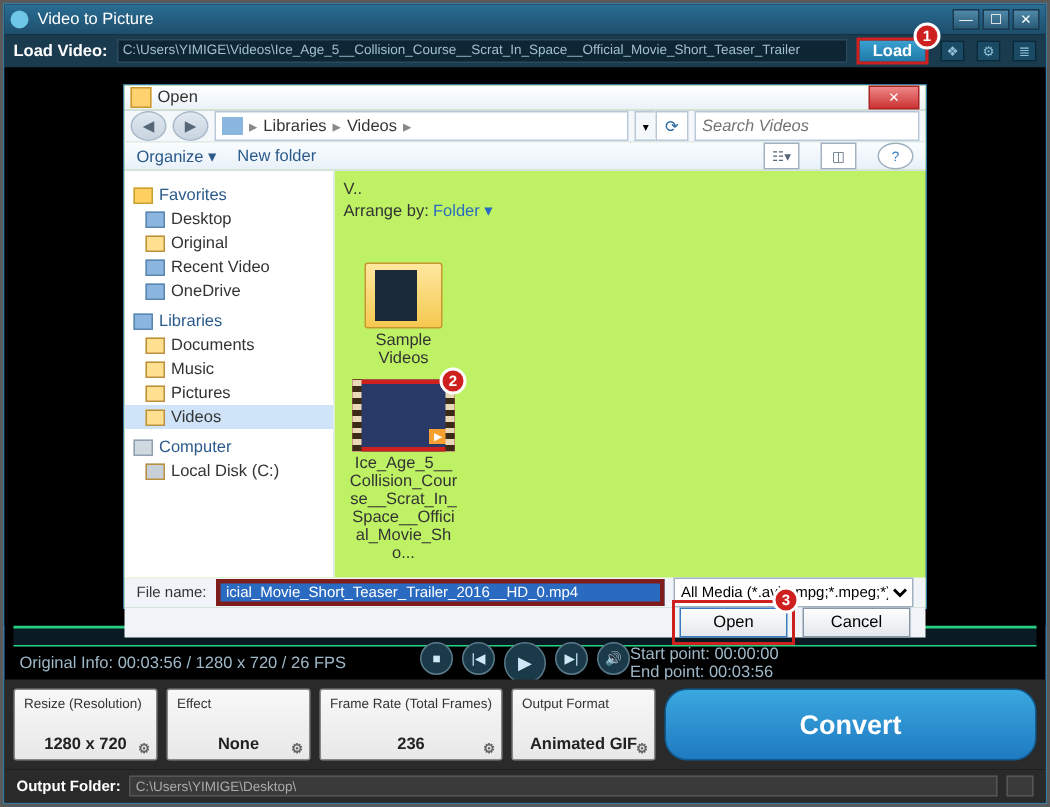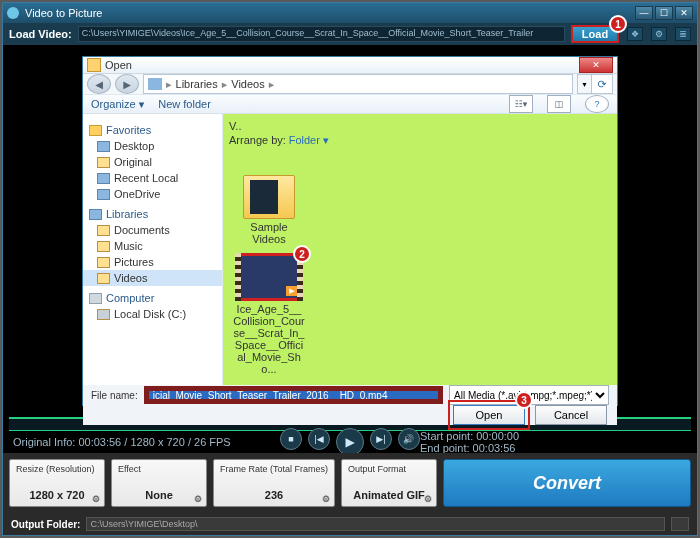--- a/index.html
+++ b/index.html
@@ -21,21 +21,21 @@
 .inforow{height:22px;display:flex;align-items:center;color:#9fb8c8;padding:0 10px;font-size:9px}
 .inforow .l{flex:1}
 .ctrls{display:flex;gap:6px}
 .cbtn{width:22px;height:22px;border-radius:50%;border:1px solid #5a7a8a;background:#1a3a4a;display:flex;align-items:center;justify-content:center;color:#cfe8f8;cursor:pointer;font-size:9px}
 .cbtn.play{width:28px;height:28px;font-size:12px}
 .panels{height:60px;background:#2a2a2a;display:flex;gap:6px;padding:6px}
 .panel{background:linear-gradient(#f8f8f8,#e8e8e8);border:1px solid #888;border-radius:2px;padding:4px 6px;display:flex;flex-direction:column;justify-content:space-between;min-width:96px}
 .panel .lab{font-size:9px;color:#333}
 .panel .val{font-size:14px;font-weight:bold;color:#222;text-align:center;position:relative}
 .gear{position:absolute;right:-2px;bottom:-2px;font-size:9px;color:#666}
-.convert{flex:1;min-width:100px;background:linear-gradient(#3aa8e0,#1f7ac0);border:1px solid #0f5a90;border-radius:3px;display:flex;align-items:center;justify-content:center;color:#fff;font-size:18px;font-style:italic;font-weight:bold;cursor:pointer}
+.convert{flex:1;min-width:100px;background:linear-gradient(#3aa8e0,#1f7ac0);border:1px solid #0f5a90;border-radius:15px;display:flex;align-items:center;justify-content:center;color:#fff;font-size:18px;font-weight:bold;cursor:pointer}
 .footer{height:22px;background:#2a2a2a;display:flex;align-items:center;padding:0 8px;gap:6px}
 .footer b{color:#fff;font-size:10px}
 .footer .fp{flex:1;height:14px;background:#3a3a3a;border:1px solid #555;color:#aaa;font-size:9px;padding:1px 3px}
 .footer .fi{width:18px;height:14px;background:#3a3a3a;border:1px solid #555;cursor:pointer}
 
 .dlg{position:absolute;top:56px;left:82px;width:536px;height:350px;background:#bef264;border:1px solid #3a7aa0;box-shadow:2px 2px 6px rgba(0,0,0,.4);z-index:50;display:flex;flex-direction:column}
 .dlg .dh{height:22px;background:linear-gradient(#fff,#eaf2f8);display:flex;align-items:center;padding:0 4px;border-bottom:1px solid #d0d8e0}
 .dlg .dh .di{width:14px;height:14px;background:#ffd270;border:1px solid #c89830;margin-right:4px}
 .dlg .dh .dt{flex:1;font-size:11px;color:#333}
 .dlg .dh .dx{width:34px;height:16px;background:linear-gradient(#e88,#c33);border:1px solid #a22;display:flex;align-items:center;justify-content:center;color:#fff;font-size:9px;cursor:pointer}
@@ -68,21 +68,21 @@
 .item{width:72px;display:inline-block;vertical-align:top;text-align:center;margin:4px;font-size:9px;color:#333;cursor:pointer}
 .folder{width:52px;height:44px;margin:0 auto 2px;background:linear-gradient(#ffe8a0,#f5c850);border:1px solid #c89830;position:relative;border-radius:2px}
 .folder::before{content:"";position:absolute;top:4px;left:6px;width:28px;height:34px;background:#1a2a38}
 .vid{width:68px;height:48px;margin:0 auto 2px;border:3px solid #cf2020;background:#2a3a68;position:relative}
 .vid::before,.vid::after{content:"";position:absolute;left:-3px;top:-3px;bottom:-3px;width:6px;background:repeating-linear-gradient(#e8d8b8 0 4px,#3a2a18 4px 8px)}
 .vid::after{left:auto;right:-3px}
 .vid .pl{position:absolute;right:2px;bottom:2px;width:12px;height:10px;background:#f5a030;display:flex;align-items:center;justify-content:center;color:#fff;font-size:7px}
 .preview{flex:1;background:#fff;border-left:1px solid #e0e8f0;display:flex;align-items:center;justify-content:center;color:#888;font-size:10px}
 .fnrow{height:26px;display:flex;align-items:center;padding:0 8px;gap:6px;background:#f0f4f8}
 .fnrow .lab{color:#333;font-size:10px}
-.fnrow input{flex:1;height:18px;background:#2a6ac0;color:#fff;border:5px solid #7f1d1d;padding:2px 4px;font-size:10px}
+.fnrow input{flex:1;height:18px;background:#2a6ac0;color:#fff;border:3px solid #7f1d1d;padding:2px 4px;font-size:10px}
 .fnrow select{width:160px;height:20px;border:1px solid #a0b0c0;font-size:10px;background:#fff}
 .btnrow{height:34px;display:flex;align-items:center;justify-content:flex-end;gap:10px;padding:0 10px;background:#f0f4f8}
 .dlgbtn{width:72px;height:20px;border:1px solid #8898a8;background:linear-gradient(#fdfdfd,#e4e8ec);font-size:11px;cursor:pointer}
 .dlgbtn.open{outline:2px solid #cf2020;outline-offset:3px;border:1px solid #3a7ac0}
 </style>
 </head>
 <body>
 
 <div class="app">
   <div class="titlebar">
@@ -167,20 +167,21 @@
         <span class="ar">▸</span>
       <span>Libraries</span>
         <span class="ar">▸</span>
       <span>Videos</span>
         <span class="ar">▸</span>
     </div>
     <div style="display:flex">
       <div style="width:14px;height:20px;border:1px solid #b8c8d8;border-right:none;display:flex;align-items:center;justify-content:center;font-size:8px">▾</div>
       <div class="refresh">⟳</div>
     </div>
+    <input class="search" placeholder="Search Videos" style="">
   </div>
   <div class="toolbar">
     <span class="ti">Organize ▾</span>
     <span class="ti">New folder</span>
     <span class="sp"></span>
     <div class="vbtn">☷▾</div>
     <div class="vbtn">◫</div>
     <div class="vbtn" style="color:#2a7ac0;border-radius:50%">?</div>
   </div>
   <div class="body">
@@ -192,21 +193,21 @@
       <div class="tn">
           <div class="ic lib"></div>
           <span>Desktop</span>
         </div>
       <div class="tn">
           <div class="ic"></div>
           <span>Original</span>
         </div>
       <div class="tn">
           <div class="ic lib"></div>
-          <span>Recent Local</span>
+          <span>Recent Video</span>
         </div>
       <div class="tn">
           <div class="ic lib"></div>
           <span>OneDrive</span>
         </div>
       <div class="tn hdr">
           <div class="ic lib"></div>
           <span>Libraries</span>
         </div>
       <div class="tn">

